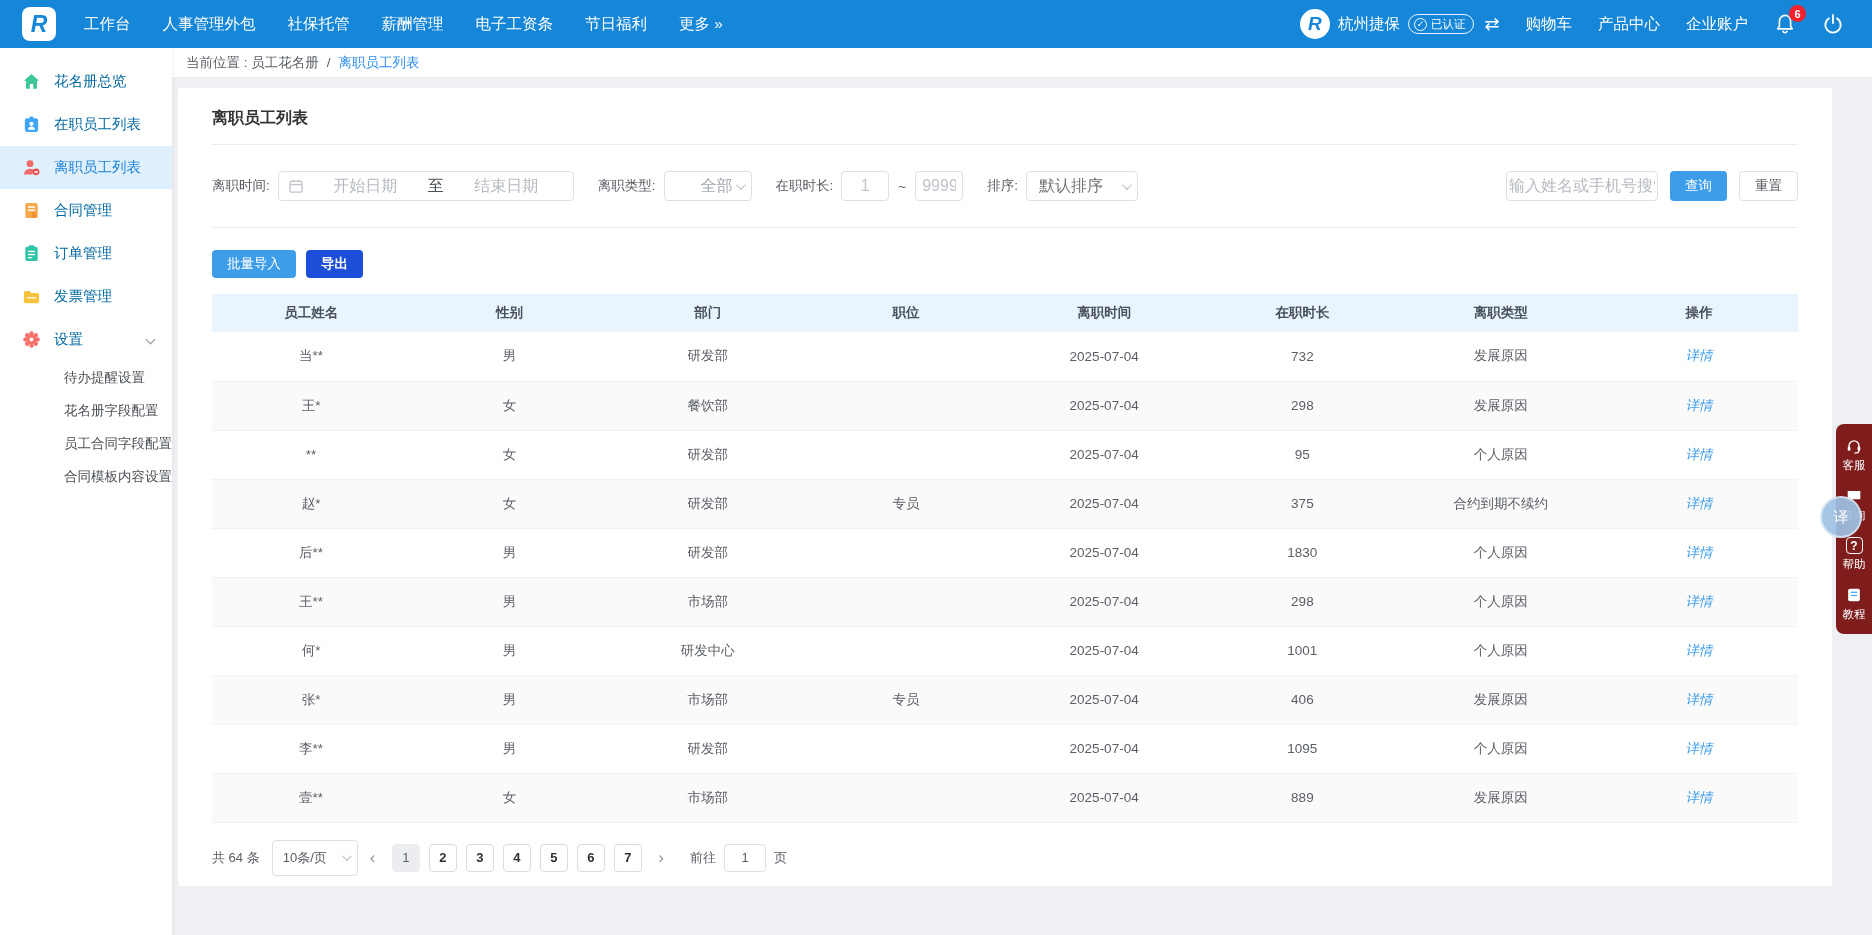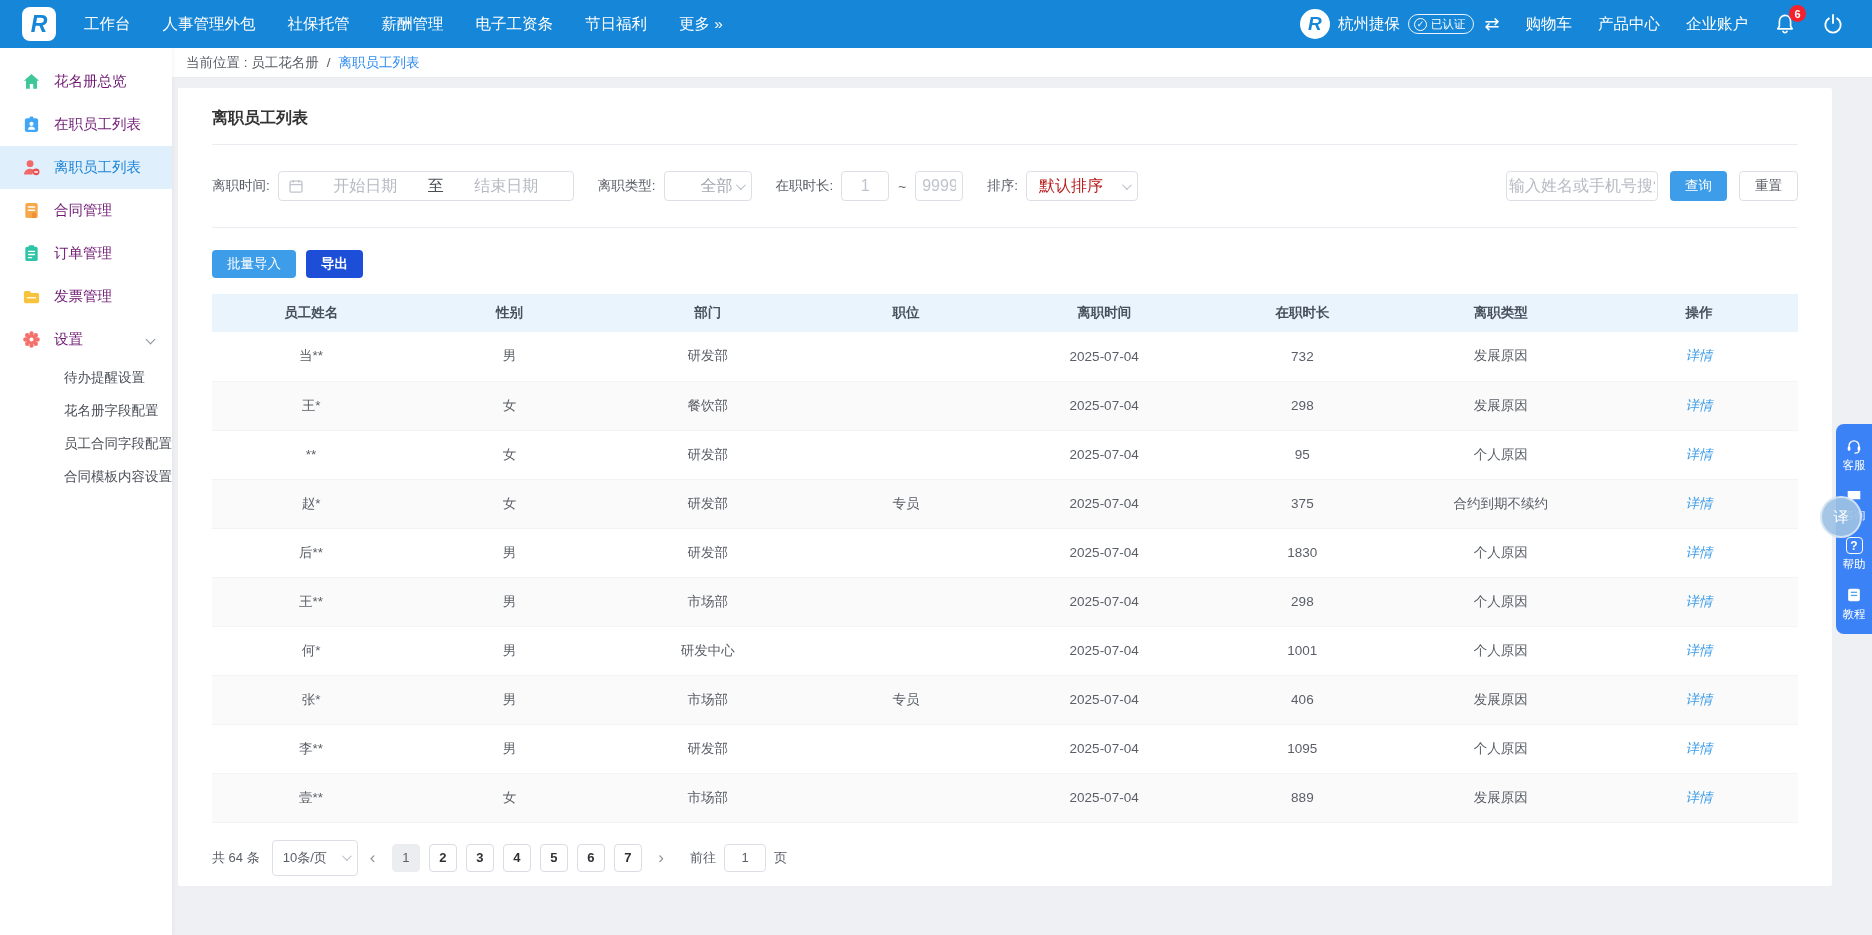--- a/index.html
+++ b/index.html
@@ -28,21 +28,21 @@
   .bell-wrap { position:relative; cursor:pointer; display:flex; }
   .badge { position:absolute; top:-8px; right:-10px; background:#f5222d; color:#fff; font-size:11px;
            min-width:17px; height:17px; border-radius:9px; display:flex; align-items:center;
            justify-content:center; padding:0 4px; font-weight:700; }
   .power { cursor:pointer; display:flex; }
 
   
   .sidebar { position:absolute; top:48px; left:0; width:172px; bottom:0; background:#fff;
              box-shadow:1px 0 4px rgba(0,0,0,.05); padding-top:12px; z-index:20; }
   .side-item { height:43px; display:flex; align-items:center; padding-left:22px; gap:13px;
-               font-size:14.5px; color:#701a75; cursor:pointer; position:relative; }
+               font-size:14.5px; color:#0369a1; cursor:pointer; position:relative; }
   .side-item svg { width:19px; height:19px; flex:none; }
   .side-item.active { background:#e0effc; color:#1b84d8; }
   .side-caret { position:absolute; right:18px; top:18px; width:7px; height:7px;
                 border-right:1.5px solid #8a9099; border-bottom:1.5px solid #8a9099;
                 transform:rotate(45deg); }
   .sub-item { height:33px; line-height:33px; padding-left:64px; font-size:13.5px; color:#4a4f56; cursor:pointer; }
 
   
   .main { position:absolute; top:48px; left:172px; right:0; bottom:0; background:#eef0f4; }
   .breadcrumb { height:30px; background:#fff; border-bottom:1px solid #ebedf0; display:flex;
@@ -57,21 +57,21 @@
   
   .filter-row { margin-top:26px; display:flex; align-items:center; font-size:13.5px; color:#5a5e66; }
   .flabel { margin-right:8px; white-space:nowrap; }
   .ctrl { height:30px; border:1px solid #dcdfe6; border-radius:4px; background:#fff;
           display:flex; align-items:center; font-size:16px; color:#5a5e66; }
   .daterange { width:296px; padding:0 10px; gap:6px; cursor:pointer; }
   .daterange .ph { flex:1; text-align:center; color:#b6bac2; }
   .daterange .to { color:#4a4f56; }
   .select { padding:0 8px 0 12px; justify-content:space-between; cursor:pointer; }
   .sel-type { width:88px; margin-right:24px; color:#a3a7b0;padding-left:36px; }
-  .sel-sort { width:112px; color:#b91c1c; }
+  .sel-sort { width:112px; color:#737373; }
   .chev { width:7px; height:7px; border-right:1.5px solid #b6bac2; border-bottom:1.5px solid #b6bac2;
           transform:rotate(45deg) translateY(-2px); flex:none; }
   input.ctrl { outline:none; font-family:inherit; }
   .num { width:48px; text-align:center; color:#bfc3cb; padding:0 6px; }
   .tilde { margin:0 9px; color:#5a5e66; }
   .gap24 { margin-left:24px; }
   .filter-right { margin-left:auto; display:flex; align-items:center; gap:12px; }
   .search { width:152px; padding:0 2px; color:#333; }
   .search::placeholder { color:#b6bac2; }
 
@@ -100,21 +100,21 @@
   .pages { display:flex; }
   .page { min-width:28px; height:28px; border:1px solid #d9dce3; border-radius:4px; background:#fff;
           display:flex; align-items:center; justify-content:center; margin:0 4.5px;
           font-weight:700; color:#303133; cursor:pointer; }
   .page.active { background:#ebedf0; border-color:#ebedf0; font-weight:400; color:#5a5e66; }
   .goto-label { margin-left:14px; }
   .goto-input { width:42px; height:28px; border:1px solid #dcdfe6; border-radius:4px;
                 text-align:center; margin:0 8px; font-size:13px; color:#5a5e66; outline:none; font-family:inherit; }
 
   
-  .floatbar { position:absolute; right:0; top:424px; width:36px; background:#3b82f6;
+  .floatbar { position:absolute; right:0; top:424px; width:36px; background:#7f1d1d;
               border-radius:8px 0 0 8px; padding:13px 0 12px; display:flex; flex-direction:column;
               align-items:center; gap:14px; color:#fff; z-index:40; }
   .fb-item { display:flex; flex-direction:column; align-items:center; gap:3px; font-size:11.5px; cursor:pointer; }
   .fb-help { width:17px; height:17px; border:1.5px solid #fff; border-radius:4px; font-size:12px;
              display:flex; align-items:center; justify-content:center; font-weight:700; }
   .translate-bubble { position:absolute; left:-16px; top:72px; width:42px; height:42px; border-radius:50%;
                       background:rgba(157,193,227,.92); border:2px solid rgba(255,255,255,.55);
                       color:#fff; display:flex; align-items:center; justify-content:center;
                       font-size:15px; cursor:pointer; }
 </style>

